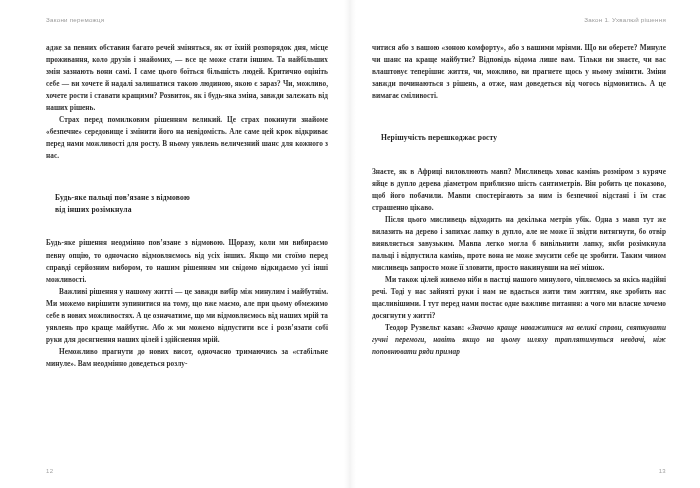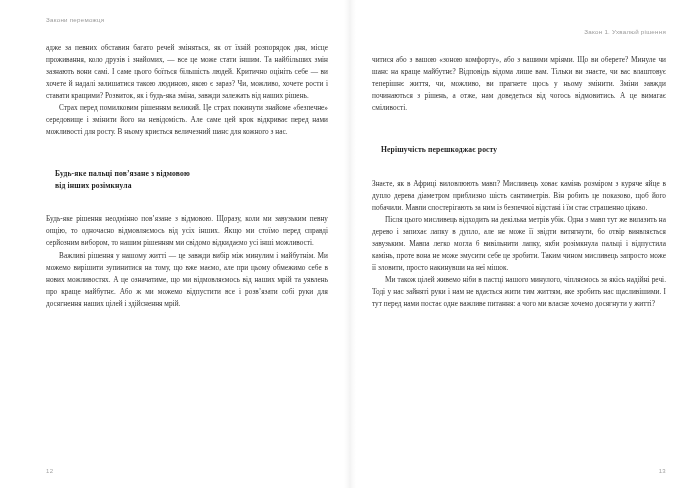--- a/index.html
+++ b/index.html
@@ -27,21 +27,21 @@
     position: relative;
     width: 350px;
     height: 488px;
     box-sizing: border-box;
   }
 
   .page-left {
     padding: 14px 22px 14px 46px;
   }
   .page-right {
-    padding: 26px 34px 14px 22px;
+    padding: 14px 34px 14px 22px;
   }
 
   
   .gutter {
     position: absolute;
     top: 0;
     left: 344px;
     width: 12px;
     height: 488px;
     background: linear-gradient(to right,
@@ -72,20 +72,21 @@
 
   p.body {
     margin: 0;
     font-size: 7.3px;
     line-height: 12.05px;
     text-align: justify;
     text-justify: inter-word;
     hyphens: manual;
     color: #333333;
     letter-spacing: 0.02px;
+    font-weight: bold;
   }
   p.body.indent {
     text-indent: 13px;
   }
 
   h2.section-heading {
     margin: 9px;
     font-family: Liberation Serif, serif;
     font-size: 7.6px;
     line-height: 11.5px;
@@ -119,35 +120,36 @@
 <div class="spread">
 
   <div class="page page-left">
 
     <div class="running-head left">Закони переможця</div>
 
     <div class="column">
 
       <p class="body">адже за певних обставин багато речей зміняться, як от їхній розпорядок дня, місце проживання, коло друзів і знайомих, — все це може стати іншим. Та найбільших змін зазнають вони самі. І саме цього боїться більшість людей. Критично оцініть себе — ви хочете й надалі залишатися такою людиною, якою є зараз? Чи, можливо, хочете рости і ставати кращими? Розвиток, як і будь-яка зміна, завжди залежать від наших рішень.</p>
 
-      <p class="body indent">Страх перед помилковим рішенням великий. Це страх покинути знайоме «безпечне» середовище і змінити його на невідомість. Але саме цей крок відкриває перед нами можливості для росту. В ньому криється величезний шанс для кожного з нас.</p>
+      <p class="body indent">Страх перед помилковим рішенням великий. Це страх покинути знайоме «безпечне» середовище і змінити його на невідомість. Але саме цей крок відкриває перед нами можливості для росту. В ньому уявлень величезний шанс для кожного з нас.</p>
 
       <div class="sp-before-heading"></div>
 
       <h2 class="section-heading">
         <span>Будь-яке пальці пов’язане з відмовою</span><br>
         <span>від інших розімкнула</span>
       </h2>
 
       <div class="sp-after-heading"></div>
 
-      <p class="body">Будь-яке рішення неодмінно пов’язане з відмовою. Щоразу, коли ми завузьким певну опцію, то одночасно відмовляємось від усіх інших. Якщо ми стоїмо перед справді серйозним вибором, то нашим рішенням ми свідомо відкидаємо усі інші можливості.</p>
+      <p class="body">Будь-яке рішення неодмінно пов’язане з відмовою. Щоразу, коли ми вибираємо певну опцію, то одночасно відмовляємось від усіх інших. Якщо ми стоїмо перед справді серйозним вибором, то нашим рішенням ми свідомо відкидаємо усі інші можливості.</p>
 
       <p class="body indent">Важливі рішення у нашому житті — це завжди вибір між минулим і майбутнім. Ми можемо вирішити зупинитися на тому, що вже маємо, але при цьому обмежимо себе в нових можливостях. А це означатиме, що ми відмовляємось від наших мрій та уявлень про краще майбутнє. Або ж ми можемо відпустити все і розв’язати собі руки для досягнення наших цілей і здійснення мрій.</p>
 
+      <p class="body indent">Неможливо прагнути до нових висот, одночасно тримаючись за «стабільне минуле». Вам неодмінно доведеться розлу-</p>
 
     </div>
 
     <div class="folio folio-left">12</div>
   </div>
 
   <div class="gutter"></div>
 
   <div class="page page-right">
 
@@ -162,19 +164,22 @@
       <h2 class="section-heading">Нерішучість перешкоджає росту</h2>
 
       <div class="sp-after-heading"></div>
 
       <p class="body">Знаєте, як в Африці виловлюють мавп? Мисливець ховає камінь розміром з куряче яйце в дупло дерева діаметром приблизно шість сантиметрів. Він робить це показово, щоб його побачили. Мавпи спостерігають за ним із безпечної відстані і їм стає страшенно цікаво.</p>
 
       <p class="body indent">Після цього мисливець відходить на декілька метрів убік. Одна з мавп тут же вилазить на дерево і запихає лапку в дупло, але не може її звідти витягнути, бо отвір виявляється завузьким. Мавпа легко могла б вивільнити лапку, якби розімкнула пальці і відпустила камінь, проте вона не може змусити себе це зробити. Таким чином мисливець запросто може її зловити, просто накинувши на неї мішок.</p>
 
       <p class="body indent">Ми також цілей живемо ніби в пастці нашого минулого, чіпляємось за якісь надійні речі. Тоді у нас зайняті руки і нам не вдається жити тим життям, яке зробить нас щасливішими. І тут перед нами постає одне важливе питання: а чого ми власне хочемо досягнути у житті?</p>
 
+      <p class="body indent">
+        <span>Теодор Рузвельт казав: «</span><span class="quote-italic">Значно краще наважитися на великі справи, святкувати гучні перемоги, навіть якщо на цьому шляху траплятимуться невдачі, ніж поповнювати ряди примар</span>
+      </p>
 
     </div>
 
     <div class="folio folio-right">13</div>
   </div>
 
 </div>
 
 </body></html>

